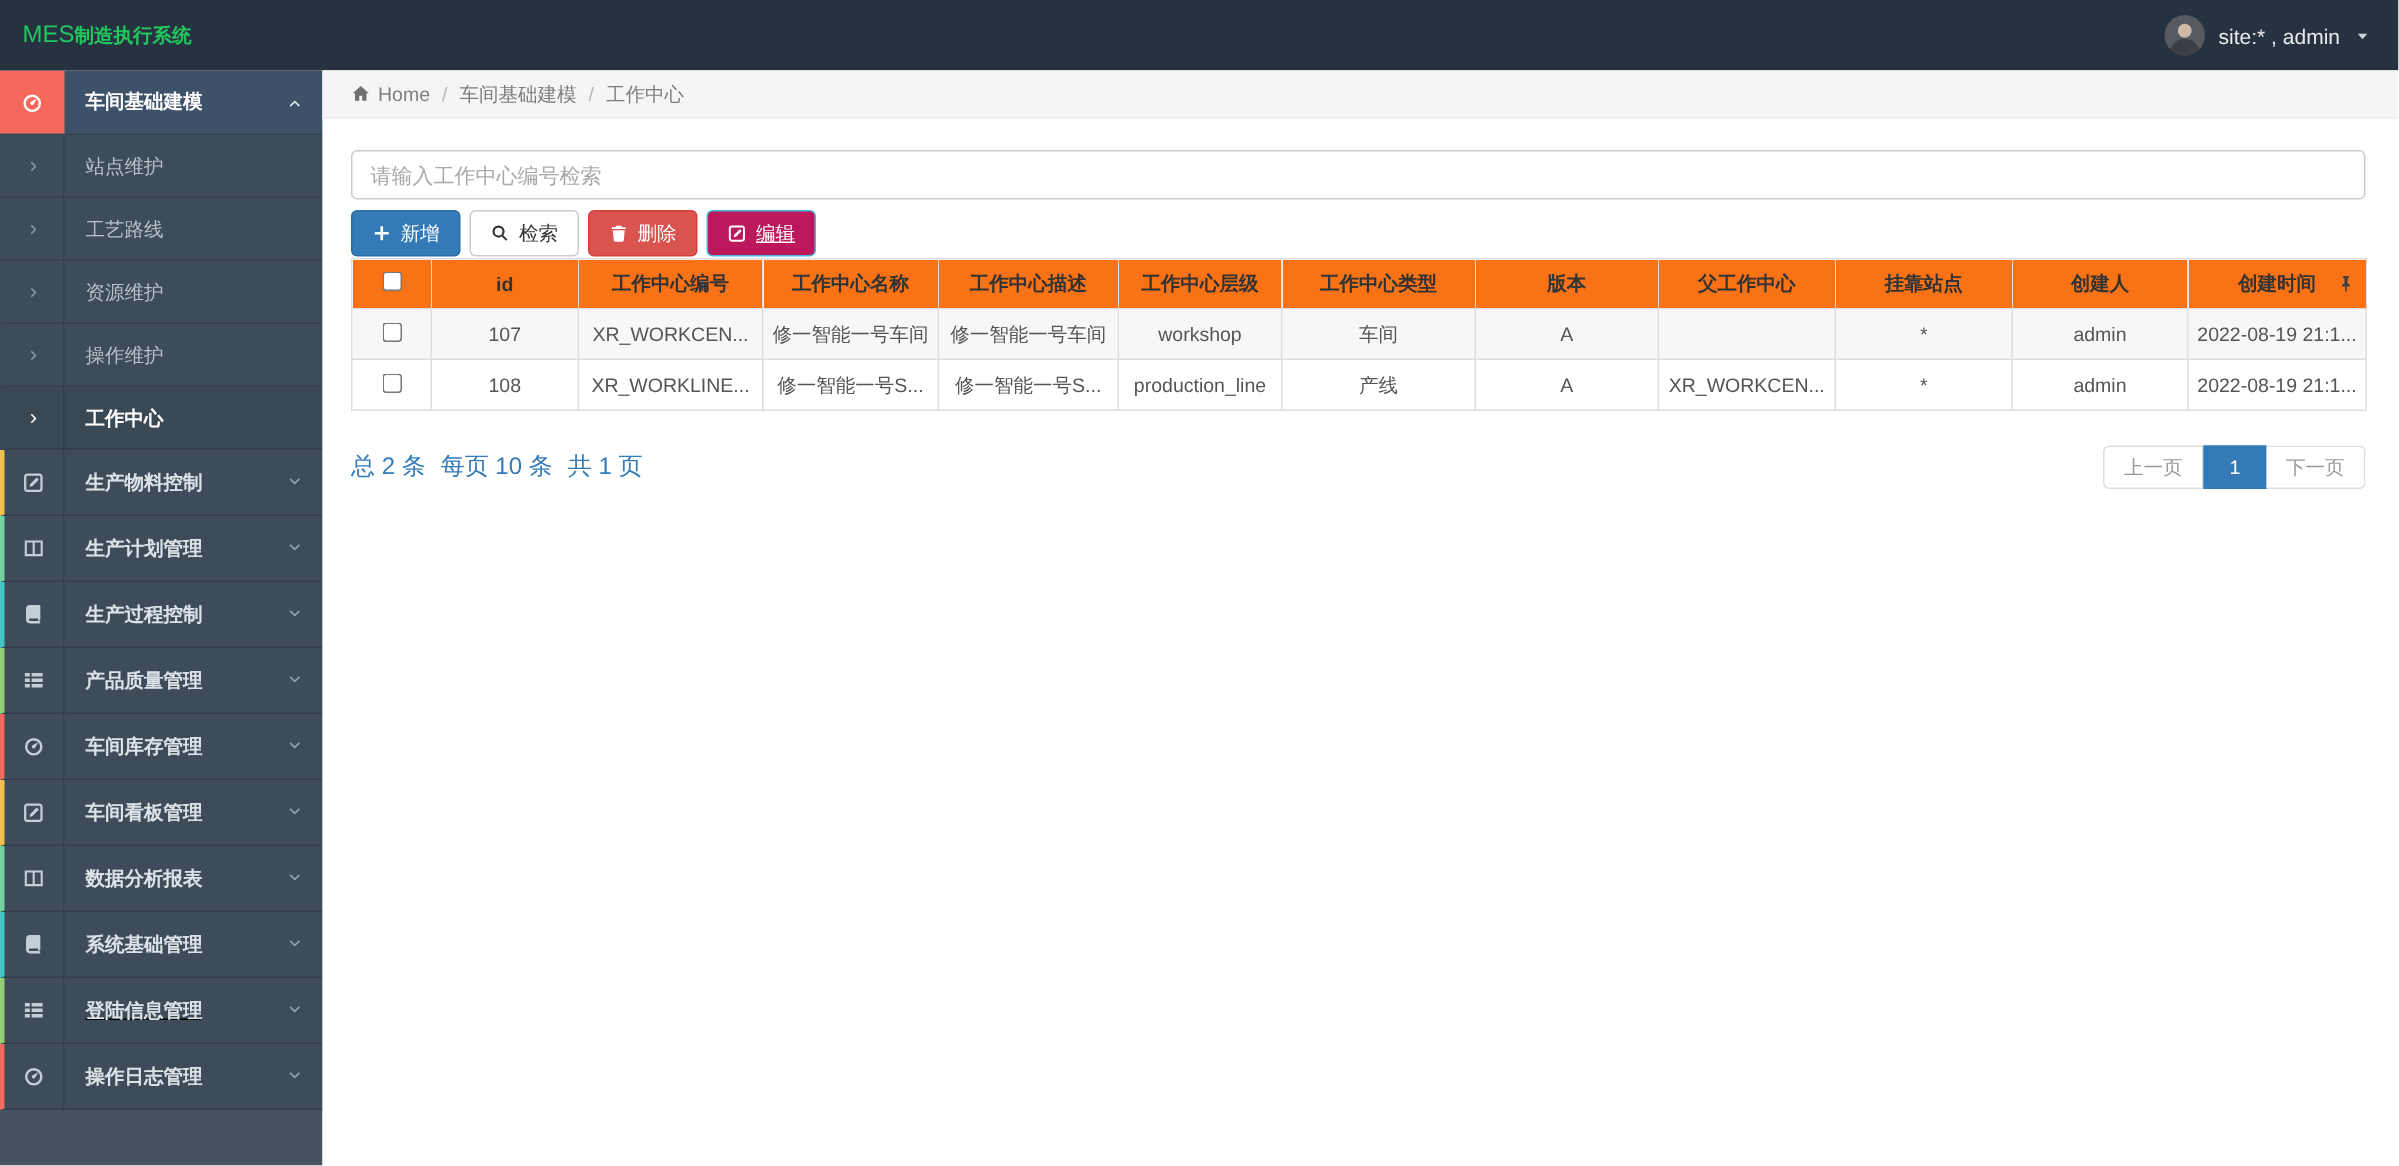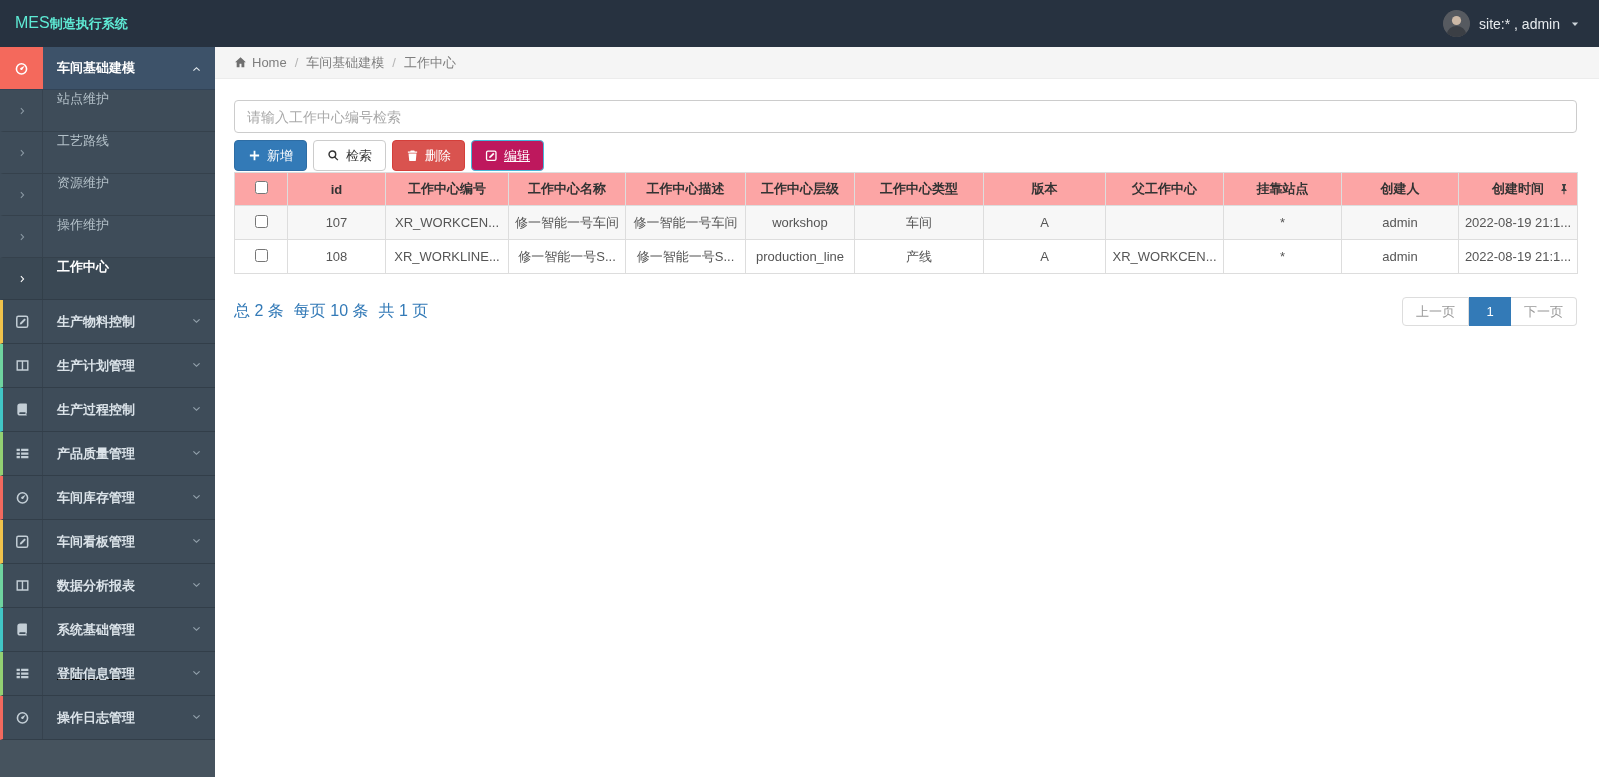--- a/index.html
+++ b/index.html
@@ -5,21 +5,21 @@
   * { box-sizing: border-box; }
   html,body { margin:0; padding:0; }
   body {
     width:1599px; height:777px; overflow:hidden; background:#fff;
     font-family:"Liberation Sans","DejaVu Sans",sans-serif;
   }
   svg { display:block; }
 
   
   .navbar { height:47px; background:#273240; display:flex; align-items:center; justify-content:space-between; }
-  .brand { width:215px; padding-left:15px; color:#5eead4; cursor:pointer; white-space:nowrap; }
+  .brand { width:215px; padding-left:15px; color:#22c55e; cursor:pointer; white-space:nowrap; }
   .brand-rest { font-size:13px; font-weight:bold; }
   .user { display:flex; align-items:center; gap:9px; padding-right:18px; color:#e7ebee; font-size:14px; cursor:pointer; }
   .avatar { width:27px; height:27px; border-radius:50%; overflow:hidden; flex:none; background:#4a4e55; }
   .caret { color:#cdd4d9; }
 
   
   .layout { display:flex; height:730px; }
   .sidebar { width:215px; flex:none; background:#46535e; overflow:hidden; }
 
   .nav-row { display:flex; align-items:center; height:44px; background:#3e4c59;
@@ -28,21 +28,21 @@
                border-right:1px solid rgba(0,0,0,.12); color:#c3ced6; flex:none; }
   .nav-label { flex:1; padding-left:14px; font-size:13px; font-weight:bold; color:#dbe3e9;
                white-space:nowrap; overflow:hidden; }
   .chev { margin-right:13px; color:#93a1ac; flex:none; }
 
   .nav-row.group-active { height:43px; border-left:none; background:#3d5269; }
   .group-active .icon-cell { width:43px; background:#f4695c; color:#fff; border-right:none; }
   .group-active .nav-label { color:#fff; }
   .group-active .chev { color:#dfe6eb; }
 
-  .sub-row { display:flex; align-items:flex-start; height:42px; background:#3e4c59;
+  .sub-row { display:flex; align-items:center; height:42px; background:#3e4c59;
              border-left:3px solid transparent; border-bottom:1px solid rgba(0,0,0,.14); cursor:pointer; }
   .sub-row .icon-cell { color:#8b99a4; }
   .sub-label { flex:1; padding-left:14px; font-size:13px; color:#b4c1c9; white-space:nowrap; }
   .sub-row.sub-active { background:#3a4854; }
   .sub-row.sub-active .sub-label { color:#fff; font-weight:bold; }
   .sub-row.sub-active .icon-cell { color:#fff; }
 
   
   .main { flex:1; display:flex; flex-direction:column; min-width:0; background:#fff; }
   .breadcrumb { height:32px; flex:none; background:#f5f5f5; border-bottom:1px solid #ececec;
@@ -63,21 +63,21 @@
          align-items:center; gap:6px; cursor:pointer; border:1px solid transparent; background:#fff;
          font-family:inherit; }
   .btn-primary { background:#337ab7; border-color:#2e6da4; color:#fff; }
   .btn-default { border-color:#ccc; color:#333; }
   .btn-danger  { background:#d9534f; border-color:#d43f3a; color:#fff; }
   .btn-info    { background:#be185d; border-color:#46b8da; color:#fff;text-decoration:underline; }
 
   table.grid { border-collapse:collapse; table-layout:fixed; margin-top:1px; width:1343px; background:#fff; }
   .grid th, .grid td { border:1px solid #ddd; text-align:center; font-size:13px;
                        overflow:hidden; white-space:nowrap; text-overflow:ellipsis; padding:0 4px; }
-  .grid th { height:33px; color:#333; font-weight:bold; position:relative; background:#fca5a5; }
+  .grid th { height:33px; color:#333; font-weight:bold; position:relative; background:#f97316; }
   .grid td { height:34px; color:#555; }
   .grid tbody tr:nth-child(odd) { background:#f7f7f7; }
   .grid input[type=checkbox] { width:13px; height:13px; margin:0; cursor:pointer; }
   .pin { position:absolute; right:7px; top:50%; transform:translateY(-50%); color:#3f3f3f; cursor:pointer; }
 
   .footer-row { margin-top:23px; width:1343px; display:flex; justify-content:space-between; align-items:center; }
   .summary { color:#337ab7; font-size:16px; display:flex; gap:10px; }
   .pager { display:flex;margin-left:10px; }
   .pg { height:29px; min-width:42px; padding:0 13px; display:flex; align-items:center; justify-content:center;
         font-size:13px; border:1px solid #ddd; background:#fff; color:#999; cursor:pointer; }

